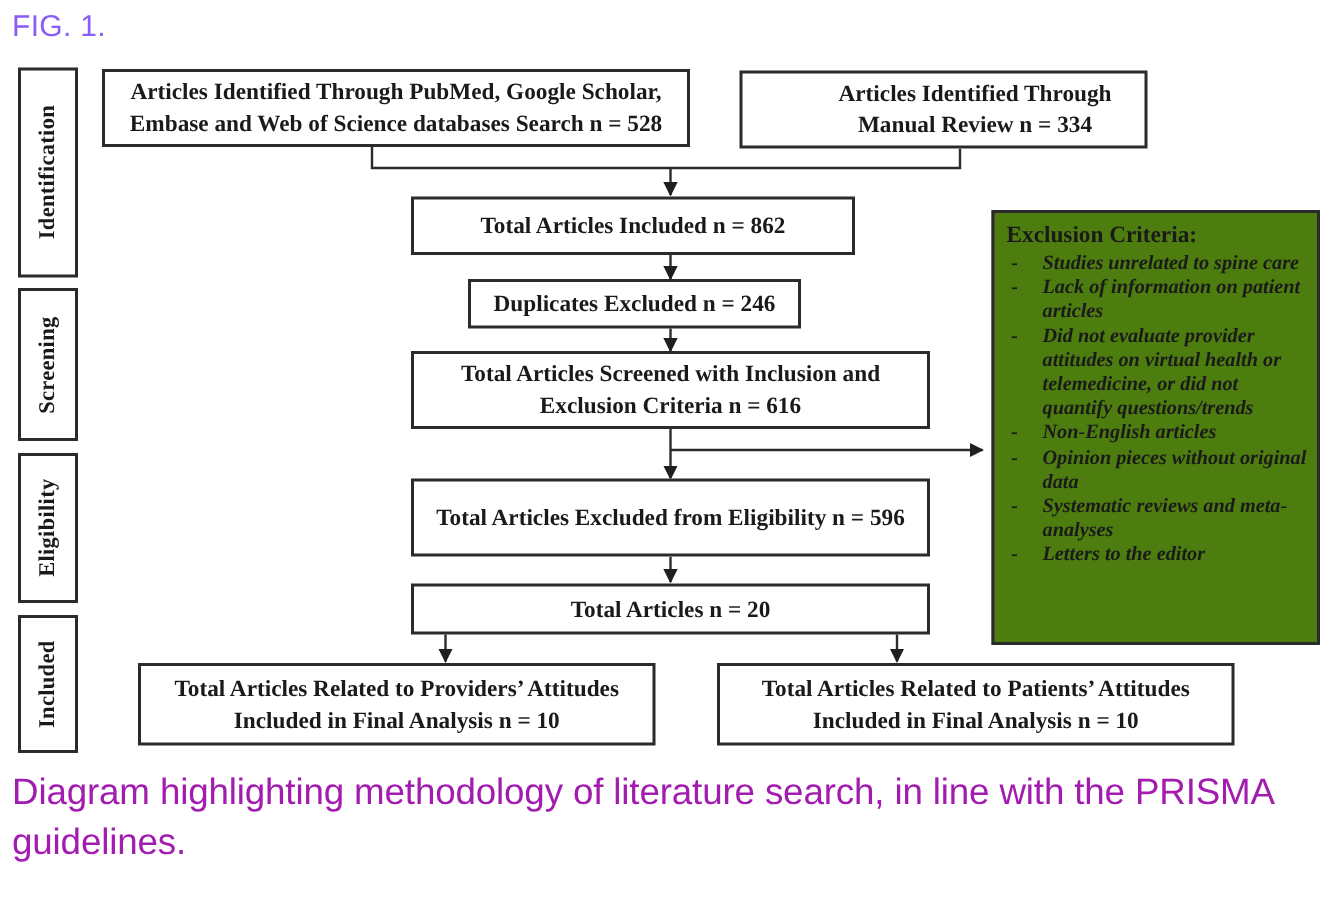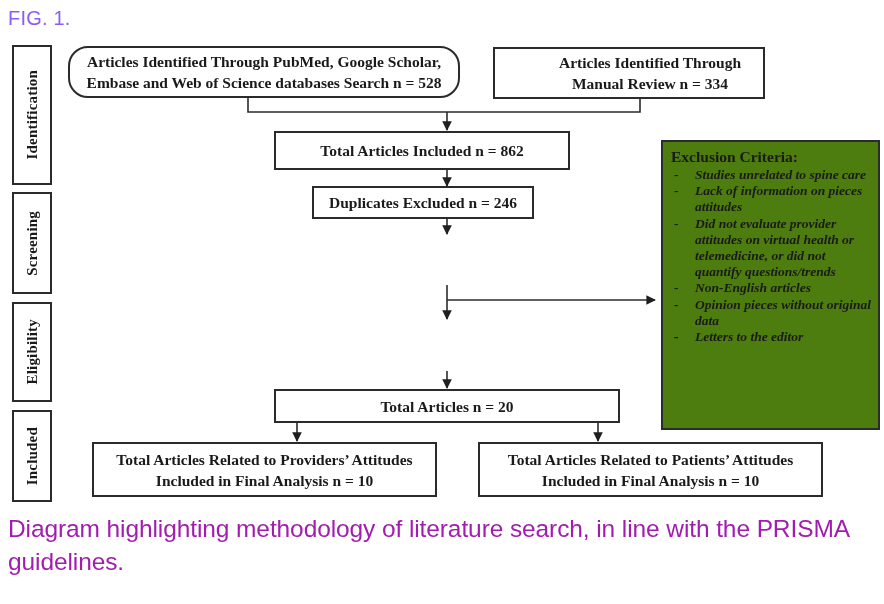--- a/index.html
+++ b/index.html
@@ -179,37 +179,43 @@
   <div class="stage" style="left:12px; top:192px; height:102px;">
     <span>Screening</span>
   </div>
   <div class="stage" style="left:12px; top:302px; height:100px;">
     <span>Eligibility</span>
   </div>
   <div class="stage" style="left:12px; top:410px; height:92px;">
     <span>Included</span>
   </div>
 
-  <div class="box" style="left:68px; top:46px; width:392px; height:52px;border-radius:20px;">
+  <div class="box" style="left:68px; top:46px; width:392px; height:52px;">
     <span class="txt">Articles Identified Through PubMed, Google Scholar, Embase and Web of Science databases Search n = 528</span>
   </div>
 
   <div class="box" style="left:493px; top:47px; width:272px; height:52px;padding-left:48px;">
     <span class="txt">Articles Identified Through Manual Review n = 334</span>
   </div>
 
   <div class="box" style="left:274px; top:131px; width:296px; height:39px;">
     <span class="txt">Total Articles Included n = 862</span>
   </div>
 
   <div class="box" style="left:312px; top:186px; width:222px; height:33px;">
     <span class="txt">Duplicates Excluded n = 246</span>
   </div>
 
-
+  <div class="box" style="left:274px; top:234px; width:346px; height:52px;">
+    <span class="txt">Total Articles Screened with Inclusion and Exclusion Criteria  n = 616</span>
+  </div>
+
+  <div class="box" style="left:274px; top:319px; width:346px; height:52px;">
+    <span class="txt">Total Articles Excluded from Eligibility n = 596</span>
+  </div>
 
   <div class="box" style="left:274px; top:389px; width:346px; height:34px;">
     <span class="txt">Total Articles n = 20</span>
   </div>
 
   <div class="box" style="left:92px; top:442px; width:345px; height:55px;">
     <span class="txt">Total Articles Related to Providers’ Attitudes Included in Final Analysis n = 10</span>
   </div>
 
   <div class="box" style="left:478px; top:442px; width:345px; height:55px;">
@@ -218,36 +224,37 @@
 
   <div id="excl-box">
     <div id="excl-title">Exclusion Criteria:</div>
     <ul id="excl-list">
       <li>
         <span class="dash">-</span>
         <span>Studies unrelated to spine care</span>
       </li>
       <li>
         <span class="dash">-</span>
-        <span>Lack of information on pieces attitudes</span>
+        <span>Lack of information on patient articles</span>
       </li>
       <li>
         <span class="dash">-</span>
         <span>Did not evaluate provider attitudes on virtual health or telemedicine, or did not quantify questions/trends</span>
       </li>
       <li>
         <span class="dash">-</span>
         <span>Non-English articles</span>
       </li>
       <li>
         <span class="dash">-</span>
         <span>Opinion pieces without original data</span>
       </li>
       <li>
         <span class="dash">-</span>
+        <span>Systematic reviews and meta-analyses</span>
       </li>
       <li>
         <span class="dash">-</span>
         <span>Letters to the editor</span>
       </li>
     </ul>
   </div>
 
 </div>
 

